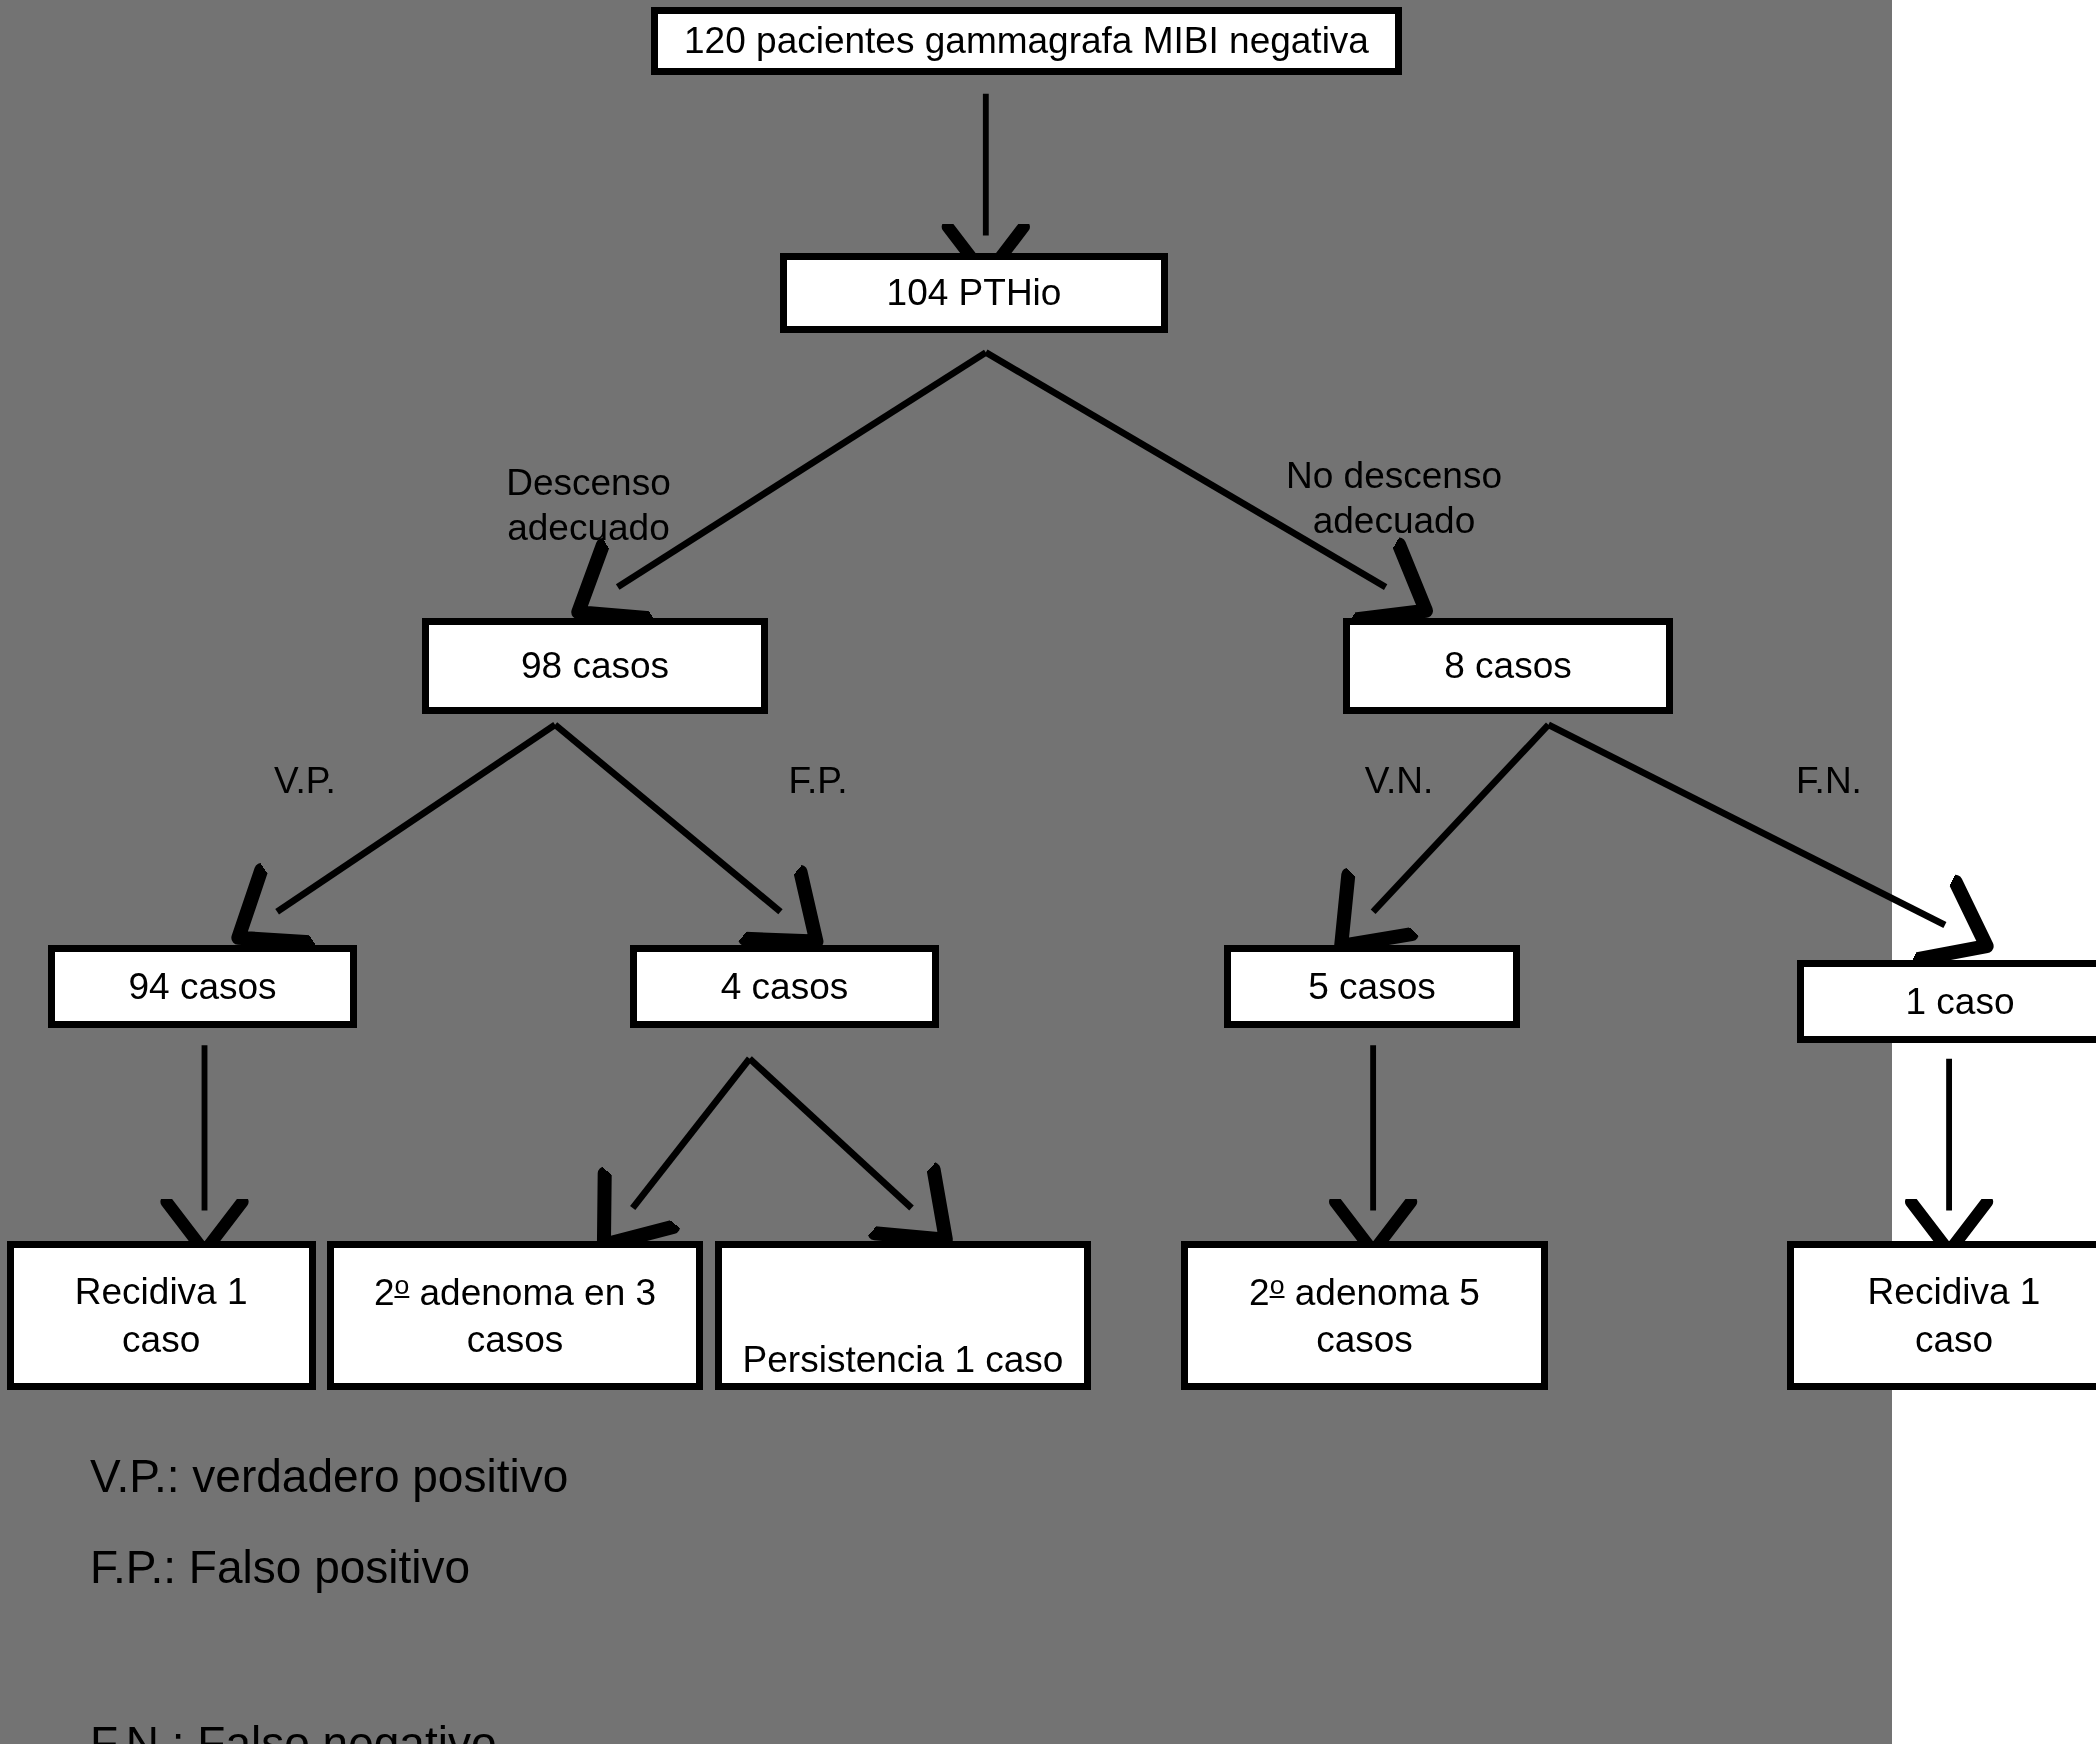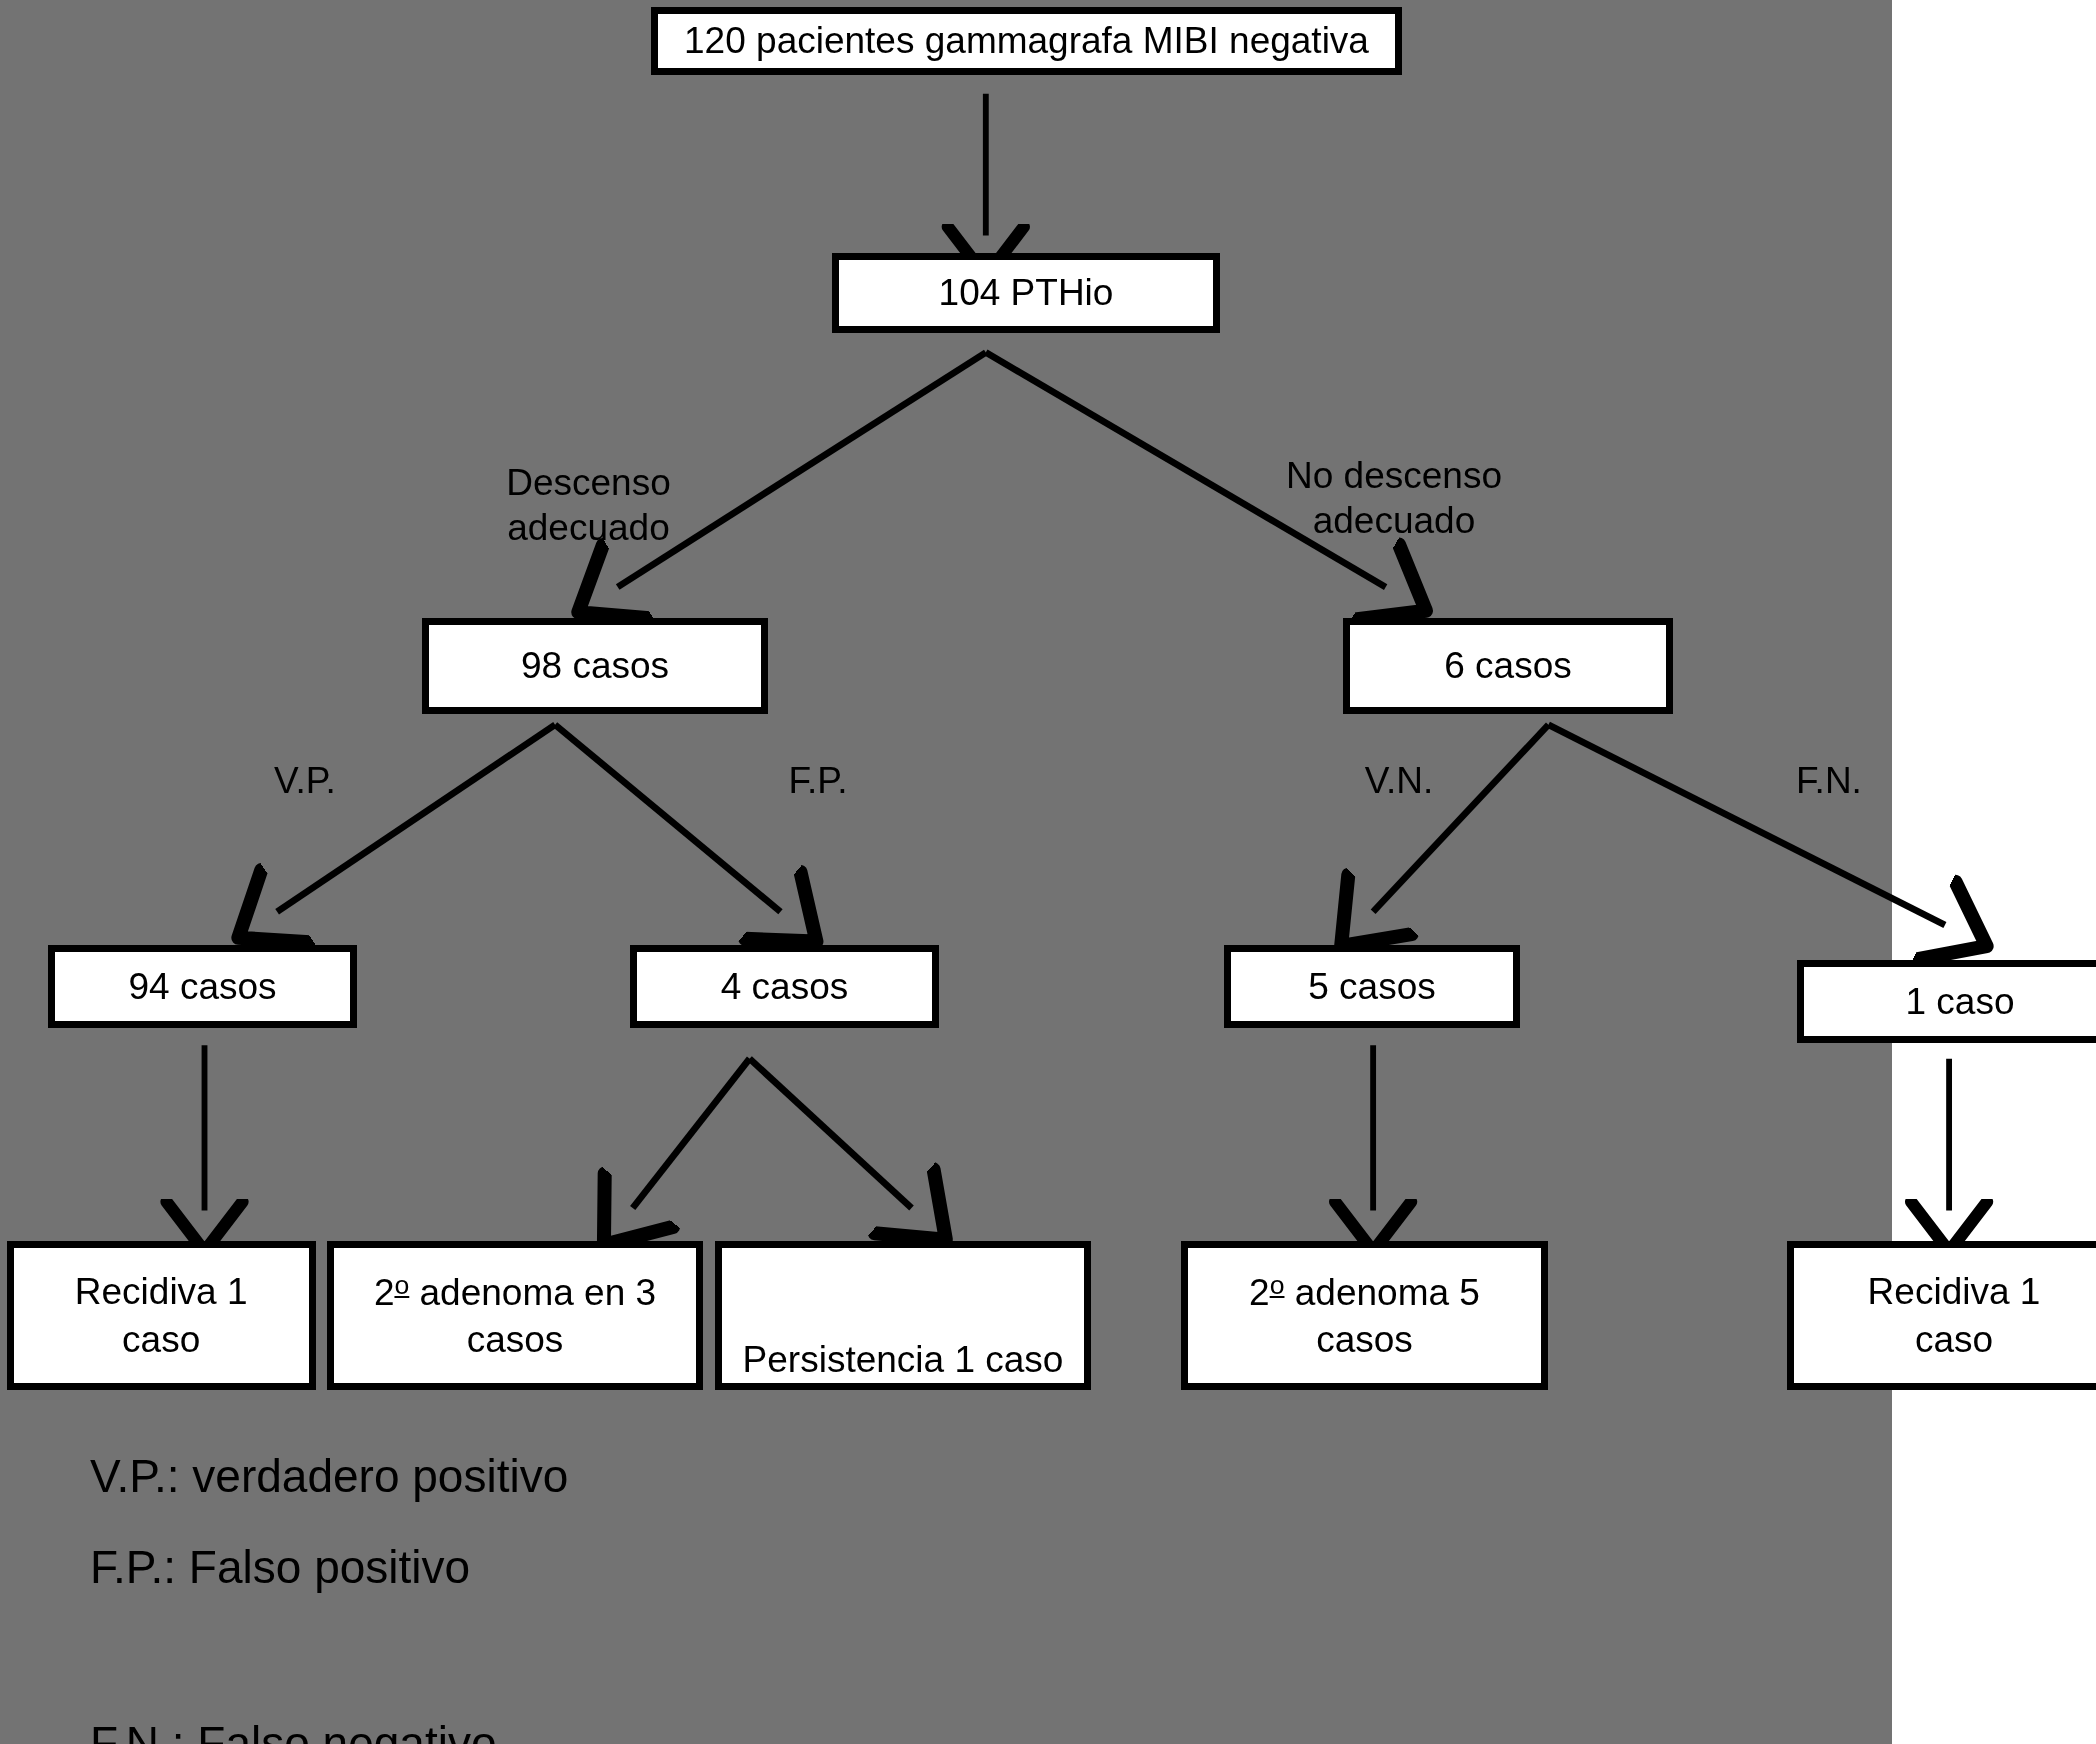--- a/index.html
+++ b/index.html
@@ -106,30 +106,30 @@
 
     <line x1="1645" y1="1252" x2="1645" y2="1450" stroke="#000000" stroke-width="7" marker-end="url(#arrowhead)"></line>
 
     <line x1="2335" y1="1268" x2="2335" y2="1450" stroke="#000000" stroke-width="7" marker-end="url(#arrowhead)"></line>
   </svg>
 
   <div class="node-box" style="left:651px; top:6.7px; width:751px; height:68px;">
     <span class="node-label">120 pacientes gammagrafa MIBI negativa</span>
   </div>
 
-  <div class="node-box" style="left:832px; top:253px; width:388px; height:80px;">
+  <div class="node-box" style="left:780px; top:253px; width:388px; height:80px;">
     <span class="node-label">104 PTHio</span>
   </div>
 
   <div class="node-box" style="left:422px; top:618px; width:346px; height:96px;">
     <span class="node-label">98 casos</span>
   </div>
 
   <div class="node-box" style="left:1343px; top:618px; width:330px; height:96px;">
-    <span class="node-label">6 casos</span>
+    <span class="node-label">8 casos</span>
   </div>
 
   <div class="node-box" style="left:48px; top:945px; width:309px; height:83px;">
     <span class="node-label">94 casos</span>
   </div>
 
   <div class="node-box" style="left:630px; top:945px; width:309px; height:83px;align-items:center;">
     <span class="node-label">4 casos</span>
   </div>
 

